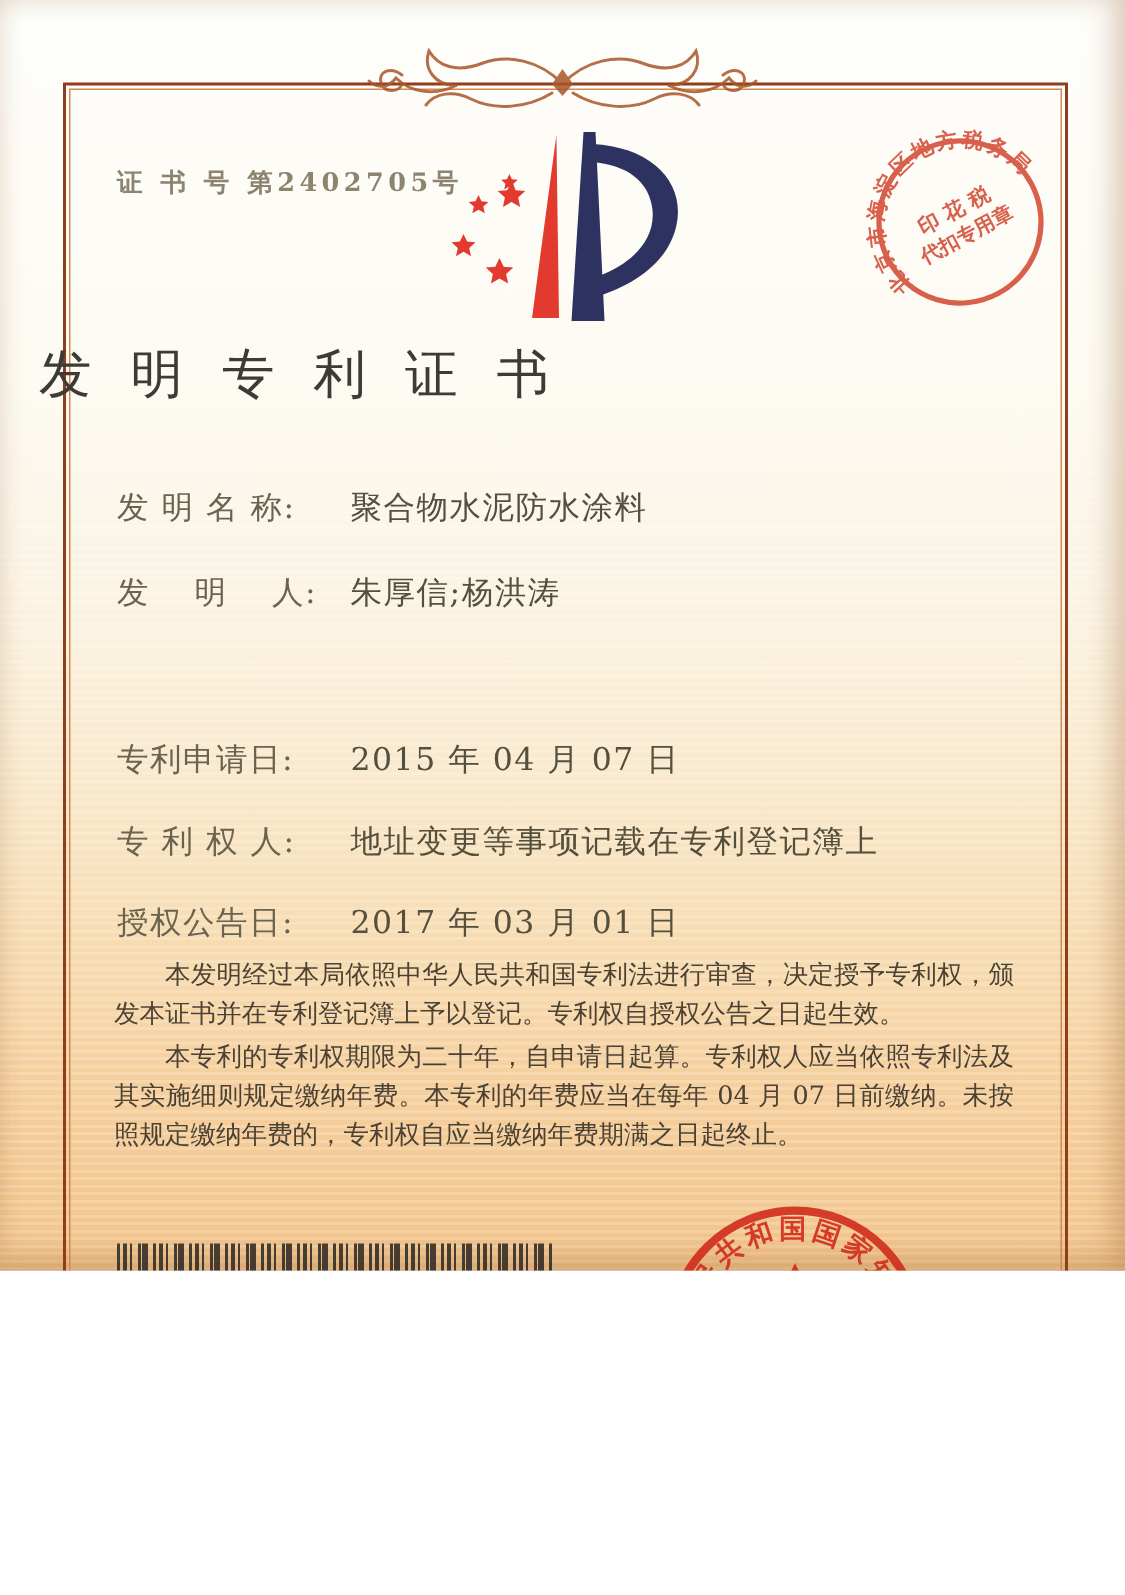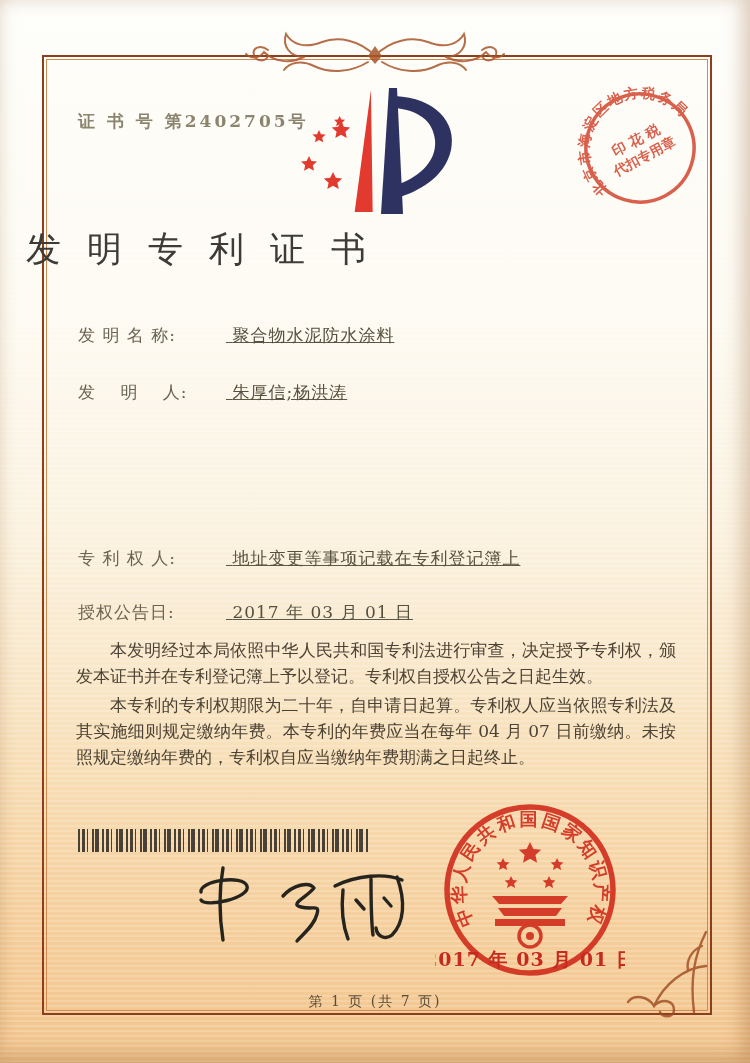--- a/index.html
+++ b/index.html
@@ -1,20 +1,20 @@
 <!DOCTYPE html>
 <html><head>
 <meta charset="utf-8">
 <style>
   * { margin: 0; padding: 0; box-sizing: border-box; }
   html, body { width: 750px; height: 1063px; }
   body { font-family: "DejaVu Serif", "Liberation Serif", serif; }
 
   .page {
-    position: relative; width: 750px; height: 1063px; overflow: hidden;
+    position: relative; width: 750px; height: 847px; overflow: hidden;
     background:
       repeating-linear-gradient(180deg, rgba(255,255,255,.18) 0 2px, rgba(0,0,0,0) 2px 5px),
       linear-gradient(180deg, #fefefb 0%, #fdfaf1 30%, #fbf3e2 48%, #f9e8cb 62%,
                       #f7dcB2 74%, #f5cf9d 86%, #f2c48c 100%);
     box-shadow: inset -10px 0 18px rgba(140,80,30,.18), inset 0 -10px 18px rgba(140,80,30,.18);
   }
 
   .frame {
     position: absolute; left: 42px; top: 55px; width: 670px; height: 960px;
     border: 2px solid #8e3d1d;
@@ -30,21 +30,21 @@
     left: 78px; top: 110px; font-size: 17px; letter-spacing: 3px;
     color: #8d8470; font-weight: bold;
   }
 
   .title {
     left: 0; right: 0; top: 226px; text-align: left;
     font-size: 35px; letter-spacing: 26px; text-indent: 26px;
     color: #3d3b35;
   }
 
-  .field { left: 78px; font-size: 17px; color: #5d5745; letter-spacing: 1px; white-space: nowrap; text-decoration: underline; }
+  .field { left: 78px; font-size: 21px; color: #5d5745; letter-spacing: 1px; white-space: nowrap; }
   .field .lab { display: inline-block; min-width: 148px; color: #6a6350; }
   .field .val { color: #55503e; }
   .f0 { top: 324px; } .f1 { top: 381px; } .f2 { top: 437px; }
   .f3 { top: 492px; } .f4 { top: 547px; } .f5 { top: 601px; }
 
   .body-text {
     left: 76px; top: 637px; width: 600px;
     font-size: 17px; line-height: 26px; color: #4b4234;
     text-align: justify;
   }
@@ -141,20 +141,24 @@
 
   <div class="abs title">发明专利证书</div>
 
   <div class="abs field f0">
     <span class="lab">发 明 名 称:</span>
     <span class="val">聚合物水泥防水涂料</span>
   </div>
   <div class="abs field f1">
     <span class="lab">发　 明　 人:</span>
     <span class="val">朱厚信;杨洪涛</span>
+  </div>
+  <div class="abs field f3">
+    <span class="lab">专利申请日:</span>
+    <span class="val">2015 年 04 月 07 日</span>
   </div>
   <div class="abs field f4">
     <span class="lab">专 利 权 人:</span>
     <span class="val">地址变更等事项记载在专利登记簿上</span>
   </div>
   <div class="abs field f5">
     <span class="lab">授权公告日:</span>
     <span class="val">2017 年 03 月 01 日</span>
   </div>
 

